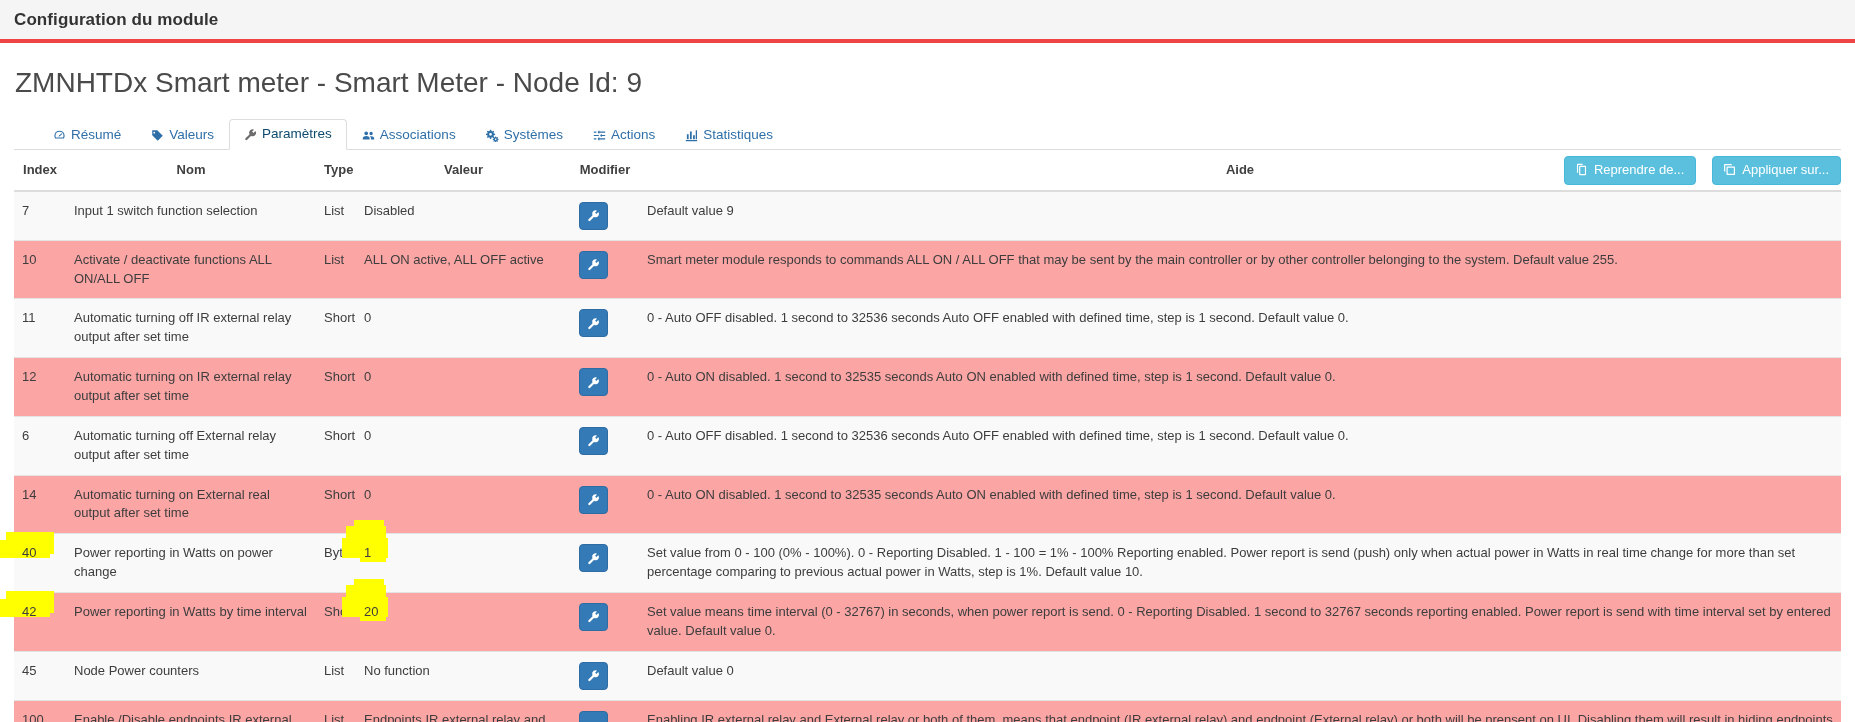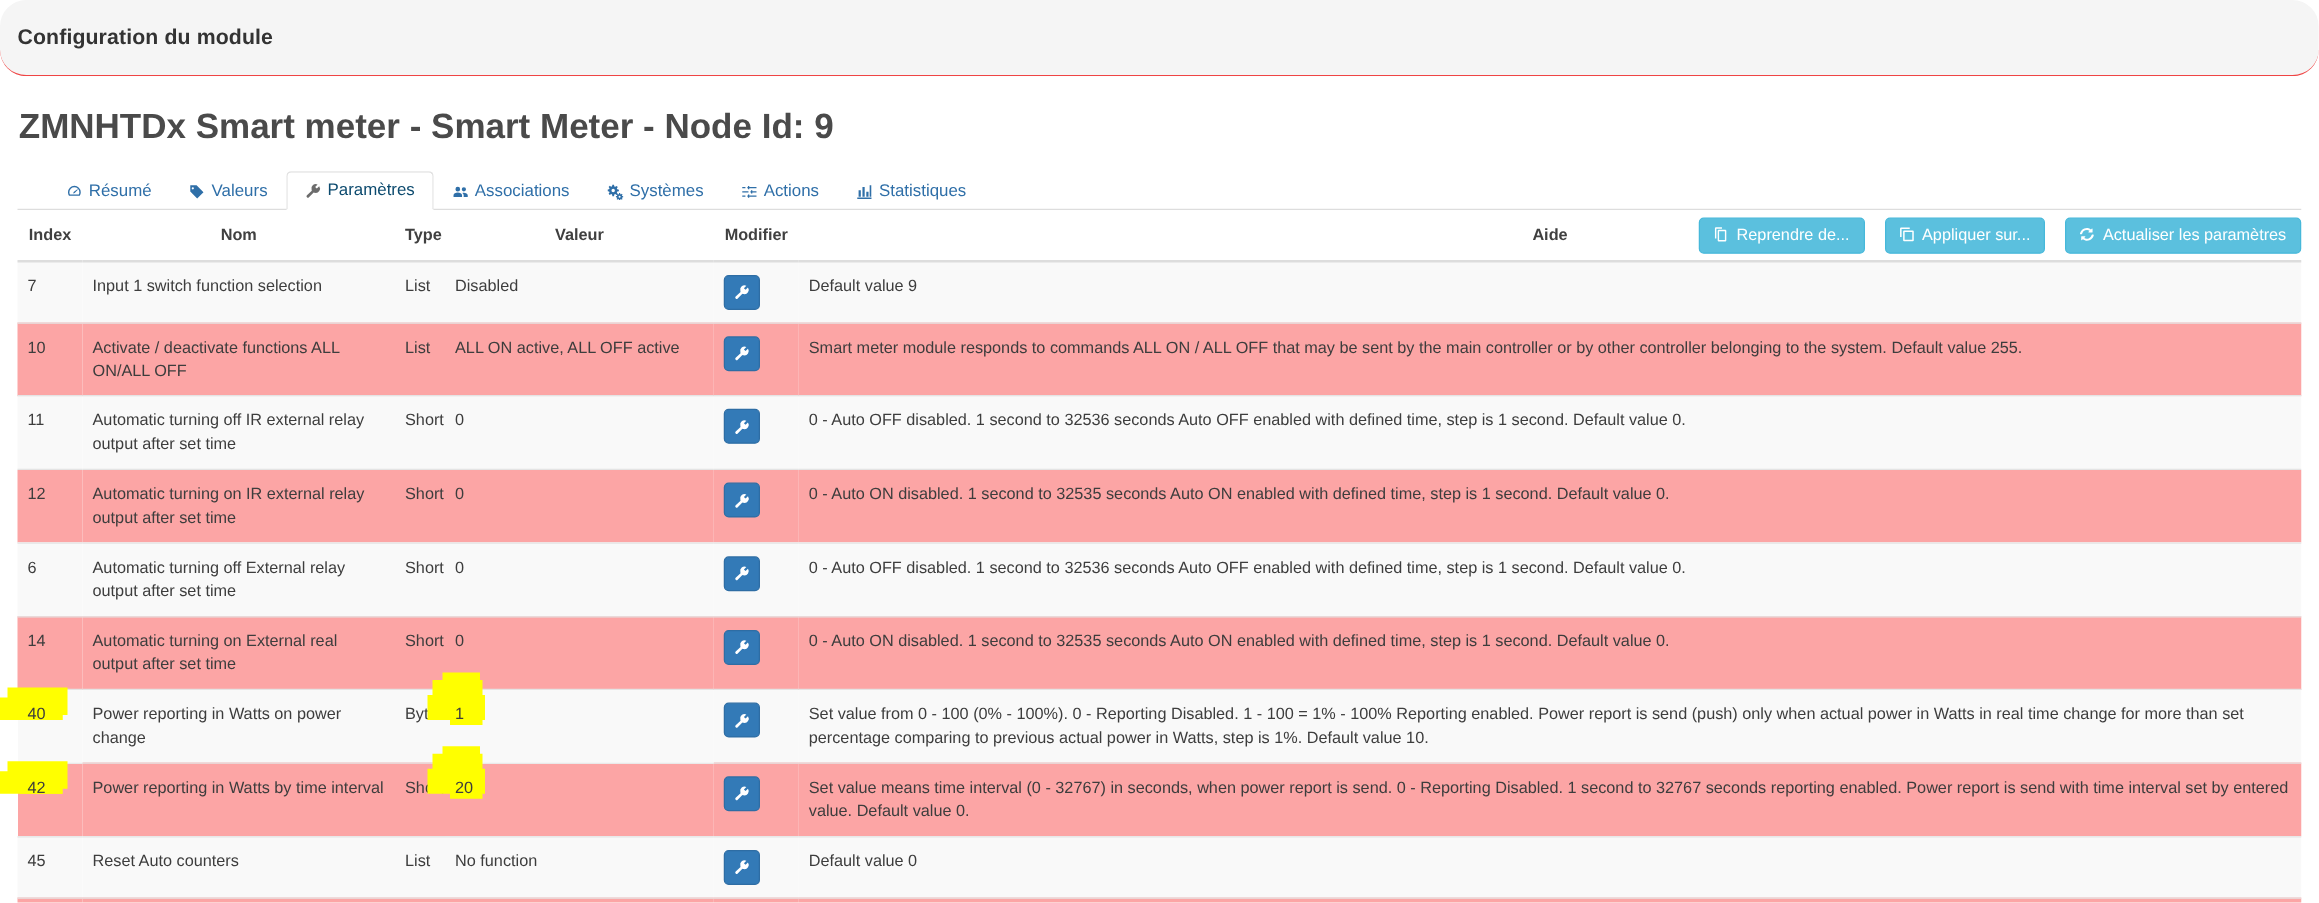--- a/index.html
+++ b/index.html
@@ -11,43 +11,42 @@
     width: 1855px;
     height: 722px;
     font-family: "Liberation Sans", sans-serif;
     color: #333333;
     overflow: hidden;
     position: relative;
   }
 
   
   .topbar {
-    height: 61px;
+    height: 43px;
     background: #f5f5f5;
-    border-bottom: 1px solid #ef4444;
+    border-bottom: 4px solid #ef4444;
     display: flex;
     align-items: center;
     box-sizing: border-box;
-    border-radius: 21px;
   }
   .topbar-title {
     padding-left: 14px;
     font-size: 17px;
     font-weight: bold;
     color: #333333;
     letter-spacing: .1px;
   }
 
   
   .page {
     padding: 0 14px 0 14px;
   }
   .page-title {
     font-size: 28px;
-    font-weight: 700;
+    font-weight: 400;
     color: #4a4a4a;
     margin: 25px 0 0 0;
     padding-left: 1px;
     line-height: 1.1;
   }
 
   
   .tabs {
     margin-top: 18px;
     border-bottom: 1px solid #dddddd;
@@ -253,28 +252,20 @@
           </span>
           <span>Reprendre de...</span>
         </div>
         <div class="btn">
           <span>
             <svg width="13" height="13" viewBox="0 0 16 16" fill="#ffffff">
               <path d="M10.8 1.2H2.3a1 1 0 00-1 1v8.4h1.5V2.7h8zM13.8 4.2H5.3a1 1 0 00-1 1v8.6a1 1 0 001 1h8.5a1 1 0 001-1V5.2a1 1 0 00-1-1zm-.5 9.1H5.8V5.7h7.5z"></path>
             </svg>
           </span>
           <span>Appliquer sur...</span>
-        </div>
-        <div class="btn">
-          <span>
-            <svg width="13" height="13" viewBox="0 0 16 16" fill="#ffffff">
-              <path d="M13.6 2.6v3.1a.5.5 0 01-.5.5H10a.5.5 0 01-.35-.86l1-1A5 5 0 003.3 7.4a.5.5 0 01-.5.4H1.7a.5.5 0 01-.5-.56A6.9 6.9 0 0112 3.1l.75-.75a.5.5 0 01.85.25zM2.4 13.4v-3.1a.5.5 0 01.5-.5H6a.5.5 0 01.35.86l-1 1A5 5 0 0012.7 8.6a.5.5 0 01.5-.4h1.1a.5.5 0 01.5.56A6.9 6.9 0 014 12.9l-.75.75a.5.5 0 01-.85-.25z"></path>
-            </svg>
-          </span>
-          <span>Actualiser les paramètres</span>
         </div>
       </div>
 
     <table class="params">
       <colgroup>
         <col class="col-index">
           <col class="col-nom">
           <col class="col-type">
         <col class="col-val">
           <col class="col-mod">
@@ -416,21 +407,21 @@
                 <span>
                   <svg width="13" height="13" viewBox="0 0 16 16" fill="#ffffff">
                     <path d="M14 3.6l-2.4 2.4-1.6-1.6L12.4 2A4.2 4.2 0 006.5 6.9c0 .4.1.8.2 1.1L1.9 12.6a1.4 1.4 0 102 2l4.6-4.7c.3.1.7.2 1.1.2A4.2 4.2 0 0014 3.6z"></path>
                   </svg>
                 </span>
               </span></td>
             <td><span>Set value means time interval (0 - 32767) in seconds, when power report is send. 0 - Reporting Disabled. 1 second to 32767 seconds reporting enabled. Power report is send with time interval set by entered value. Default value 0.</span></td>
           </tr>
           <tr class="odd">
             <td><span class="cell-text">45</span></td>
-            <td><span>Reset Auto counters</span></td>
+            <td><span>Node Power counters</span></td>
             <td><span>List</span></td>
             <td><span class="cell-text">No function</span></td>
             <td><span class="wrench-btn">
                 <span>
                   <svg width="13" height="13" viewBox="0 0 16 16" fill="#ffffff">
                     <path d="M14 3.6l-2.4 2.4-1.6-1.6L12.4 2A4.2 4.2 0 006.5 6.9c0 .4.1.8.2 1.1L1.9 12.6a1.4 1.4 0 102 2l4.6-4.7c.3.1.7.2 1.1.2A4.2 4.2 0 0014 3.6z"></path>
                   </svg>
                 </span>
               </span></td>
             <td><span>Default value 0</span></td>

